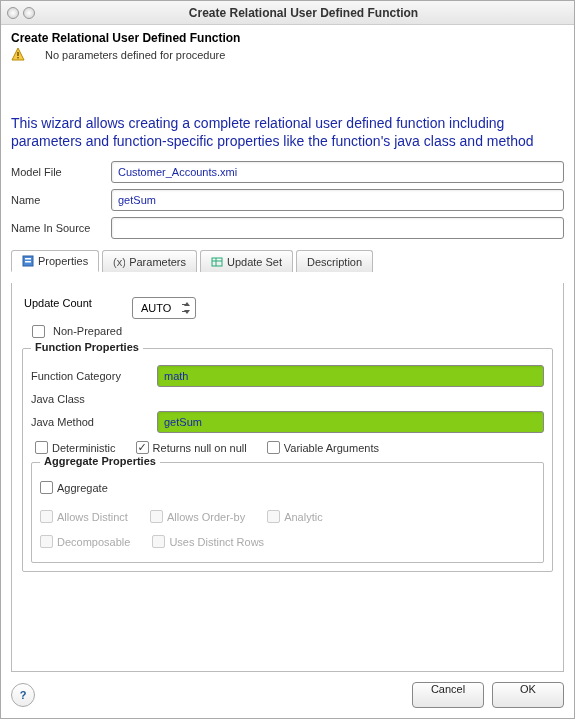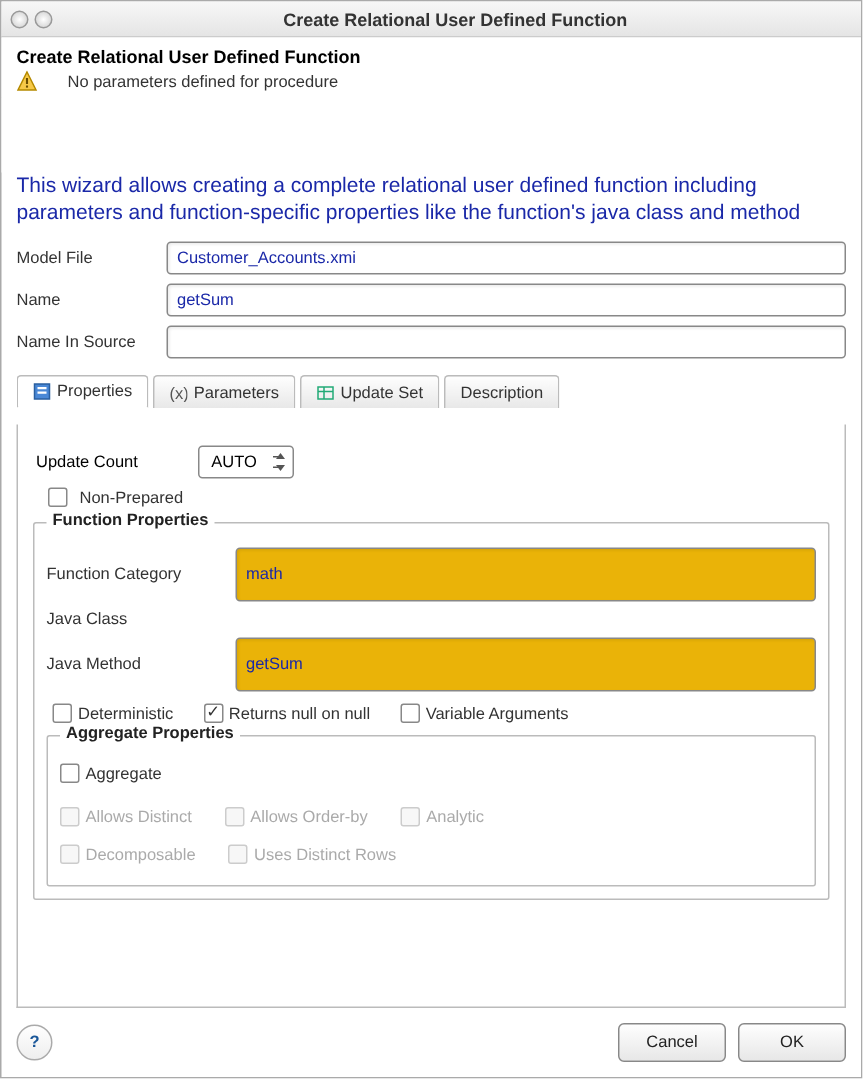--- a/index.html
+++ b/index.html
@@ -15,46 +15,46 @@
   .hr-spacer { height: 50px; background: #fff; }
   .wizard-text { padding: 0 10px 8px 10px; color: #1a28a8; font-size: 14px; line-height: 1.25; }
   .form-row { display: flex; align-items: center; padding: 3px 10px; }
   .form-row label { width: 100px; color: #333; }
   .form-row input[type=text] { flex: 1; height: 22px; border: 1px solid #888; border-radius: 3px; padding: 0 6px; color: #1a28a8; background: #fff; box-shadow: inset 1px 1px 2px rgba(0,0,0,0.08); }
   .tabs-area { margin: 12px 10px 0 10px; border: 1px solid #bbb; border-top: none; padding: 8px; flex: 1; overflow: hidden; }
   .tabstrip { display: flex; gap: 3px; margin: 0 0 -1px 0; padding: 0 10px; }
   .tab { padding: 4px 10px; background: linear-gradient(#fefefe,#e8e8e8); border: 1px solid #bbb; border-bottom: none; border-radius: 3px 3px 0 0; display: flex; align-items: center; gap: 4px; color: #333; cursor: pointer; }
   .tab.active { background: #fff; position: relative; z-index: 2; border-bottom: 1px solid #fff; }
   .tab .ticon { width: 12px; height: 12px; display:inline-flex; align-items:center; justify-content:center; }
-  .subrow { display: flex; align-items: center; gap: 8px; margin: 6px 4px; }
+  .subrow { display: flex; gap: 8px; margin: 6px 4px; }
   .select { height: 22px; border: 1px solid #888; border-radius: 3px; background: #fff; padding: 0 20px 0 8px; position: relative; display: inline-flex; align-items: center; min-width: 64px; }
   .select::after { content:""; position:absolute; right:6px; top:4px; width:8px; height:12px; background:
     linear-gradient(#555,#555) no-repeat center 2px/6px 1px,
     linear-gradient(#555,#555) no-repeat center 9px/6px 1px; }
   .select .caret-up, .select .caret-down { position:absolute; right:5px; width:0; height:0; border-left:3px solid transparent; border-right:3px solid transparent; }
   .select .caret-up { top:4px; border-bottom:4px solid #555; }
   .select .caret-down { bottom:4px; border-top:4px solid #555; }
   .checkbox { width: 13px; height: 13px; border: 1px solid #888; border-radius: 2px; background: #fff; display:inline-flex; align-items:center; justify-content:center; }
   .checkbox.checked::after { content:"✓"; font-size:11px; color:#333; line-height:1; }
   .checkbox.disabled { border-color: #ccc; background:#f7f7f7; }
   .chk-label { color:#333; }
   .chk-label.disabled { color:#aaa; }
   .group { border: 1px solid #bbb; border-radius: 2px; margin: 10px 2px; padding: 10px 8px 8px 8px; position: relative; }
   .group > legend { position: absolute; top:-8px; left:8px; background:#fff; padding: 0 4px; font-weight: bold; color:#222; }
   .fp-row { display:flex; align-items:center; margin: 6px 0; gap: 6px; }
   .fp-row label { width: 120px; color:#333; }
-  .fp-row input[type=text] { flex:1; height:36px; border:1px solid #888; border-radius:3px; padding:0 6px; color:#1a28a8; background:#eab308; box-shadow: inset 1px 1px 2px rgba(0,0,0,0.08);}
+  .fp-row input[type=text] { flex:1; height:22px; border:1px solid #888; border-radius:3px; padding:0 6px; color:#1a28a8; background:#84cc16; box-shadow: inset 1px 1px 2px rgba(0,0,0,0.08);}
   .dots-btn { width:24px; height:22px; border:1px solid #888; border-radius:3px; background:linear-gradient(#fefefe,#e7e7e7); display:flex; align-items:center; justify-content:center; cursor:pointer;}
   .inline-chks { display:flex; align-items:center; gap:10px; flex-wrap:wrap; margin:8px 4px; }
   .inline-chks .pair { display:flex; align-items:center; gap:4px; margin-right:10px; }
   .aggregate-group .pair { margin: 6px 12px 6px 0; }
   .footer { border-top: 0; padding: 10px; display:flex; align-items:center; gap:8px; }
   .footer .help { width:24px; height:24px; border:1px solid #aaa; border-radius:50%; display:flex; align-items:center; justify-content:center; color:#1a5799; font-weight:bold; cursor:pointer; background:linear-gradient(#fff,#eee);}
   .footer .spacer { flex:1; }
-  .btn { min-width:72px; height:26px; border:1px solid #888; border-radius:4px; background:linear-gradient(#fefefe,#e7e7e7); cursor:pointer; display:flex; align-items:center; justify-content:center; padding:0 14px; color:#222;}
+  .btn { min-width:72px; height:26px; border:1px solid #888; border-radius:4px; background:linear-gradient(#fefefe,#e7e7e7); cursor:pointer; display:flex; align-items:flex-start; justify-content:center; padding:0 14px; color:#222;}
 </style>
 </head>
 <body>
 
 <div class="window">
   <div class="titlebar">
     <div class="wbtn"></div>
     <div class="wbtn"></div>
     <div class="title">Create Relational User Defined Function</div>
   </div>

